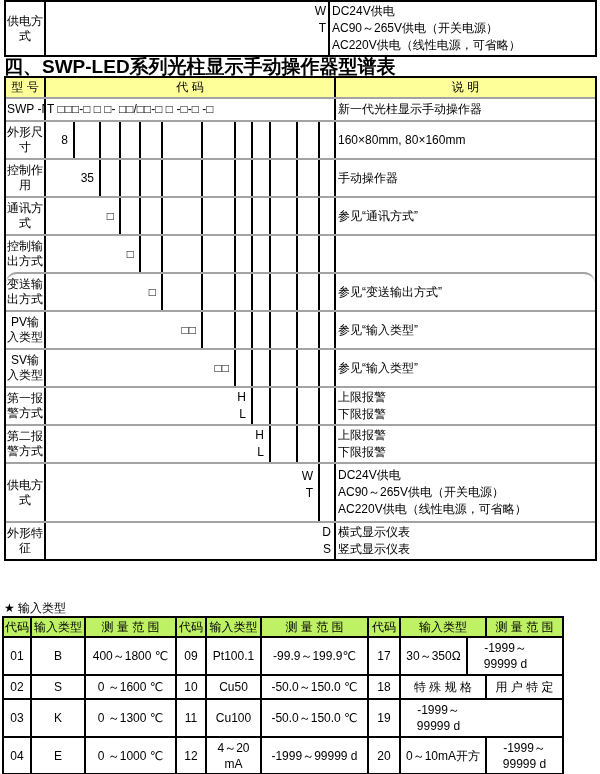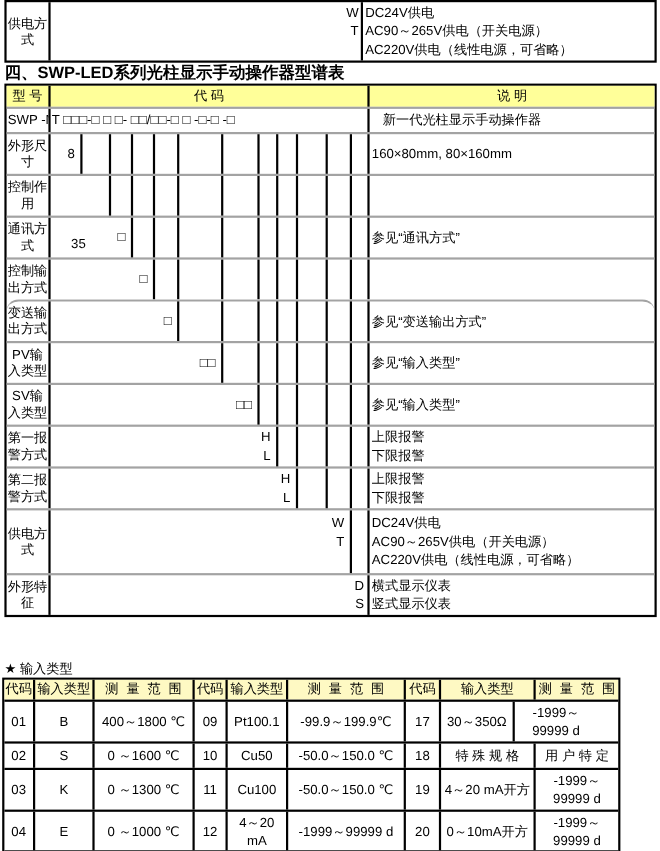--- a/index.html
+++ b/index.html
@@ -15,48 +15,48 @@
   }
   .bdr { border: 2px solid #000; }
 
   
   #top-table { position: absolute; left: 4px; top: 0; width: 593px; height: 57px; display: flex; }
   .tt-label { width: 40px; border-right: 2px solid #000; display: flex; align-items: center; justify-content: center; text-align: center; line-height: 15px; padding: 0 1px; }
   .tt-code  { flex: 1; border-right: 2px solid #000; display: flex; flex-direction: column; justify-content: center; align-items: flex-end; padding-right: 2px; }
   .tt-desc  { width: 265px; display: flex; flex-direction: column; justify-content: center; padding-left: 2px; }
 
   
-  #section-title { position: absolute; left: 4px; top: 58px; font-weight: bold; font-size: 15px; }
+  #section-title { position: absolute; left: 4px; top: 58px; font-weight: bold; font-size: 19px; }
 
   
   #model-table { position: absolute; left: 4px; top: 76px; width: 593px; }
   .mrow { display: flex; }
   .mrow + .mrow { border-top: 2px solid #a3a3a3; }
   .mt-header { height: 19px; background: #FFFF99; }
   .mh-model { width: 40px; border-right: 2px solid #000; }
   .mh-code  { width: 290px; border-right: 2px solid #000; }
   .mh-desc  { flex: 1; }
   .hcell { display: flex; align-items: center; justify-content: center; }
   .mt-model-row { height: 23px; }
   .mm-model { width: 40px; border-right: 2px solid #000; display: flex; align-items: center; white-space: nowrap; overflow: hidden; padding-left: 1px; }
   .mm-code  { width: 290px; border-right: 2px solid #000; display: flex; align-items: center; white-space: nowrap; padding-left: 1px; }
-  .mm-desc  { flex: 1; display: flex; align-items: center; padding-left: 12px; }
+  .mm-desc  { flex: 1; display: flex; align-items: center; padding-left: 2px; }
 
   .t-label { width: 40px; border-right: 2px solid #000; display: flex; align-items: center; justify-content: center; text-align: center; line-height: 15px; padding: 0 1px; }
   .t-code  { width: 290px; position: relative; border-right: 2px solid #000; }
   .t-code .val { position: absolute; top: 50%; transform: translateY(-50%); text-align: right; }
   .vline { position: absolute; top: 0; bottom: 0; width: 2px; background: #000; }
   .t-desc { flex: 1; display: flex; flex-direction: column; justify-content: center; padding-left: 2px; }
 
   
   #input-type-title { position: absolute; left: 4px; top: 600px; }
   #input-table { position: absolute; left: 2px; top: 616px; width: 562px; }
   .itr { display: flex; }
   .itr + .itr { border-top: 2px solid #000; }
-  .itr-header { background: #fef9c3; font-family: Liberation Mono, monospace; }
+  .itr-header { background: #bef264; }
   .itc { border-left: 2px solid #000; display: flex; align-items: center; justify-content: center; text-align: center; line-height: 16px; padding: 0 1px; }
   .itc:first-child { border-left: none; }
 </style>
 </head>
 <body>
 
 <div id="top-table" class="bdr">
   <div class="tt-label">供电方式</div>
   <div class="tt-code">
     <div>W</div>
@@ -102,33 +102,36 @@
         <div class="vline" style="left: 250px;"></div>
         <div class="vline" style="left: 272px;"></div>
       </div>
       <div class="t-desc">
         <div>160×80mm, 80×160mm</div>
       </div>
     </div>
     <div class="mrow" style="height: 38px;">
       <div class="t-label">控制作用</div>
       <div class="t-code">
-        <div class="val" style="right: 256px; margin-top: 44px;">
+        <div class="val" style="right: 240px;">
           <div>35</div>
         </div>
         <div class="vline" style="left: 53px;"></div>
         <div class="vline" style="left: 73px;"></div>
         <div class="vline" style="left: 93px;"></div>
         <div class="vline" style="left: 115px;"></div>
         <div class="vline" style="left: 155px;"></div>
         <div class="vline" style="left: 188px;"></div>
         <div class="vline" style="left: 205px;"></div>
         <div class="vline" style="left: 223px;"></div>
         <div class="vline" style="left: 250px;"></div>
         <div class="vline" style="left: 272px;"></div>
+      </div>
+      <div class="t-desc">
+        <div>手动操作器</div>
       </div>
     </div>
     <div class="mrow" style="height: 38px;">
       <div class="t-label">通讯方式</div>
       <div class="t-code">
         <div class="val" style="right: 220px;">
           <div>□</div>
         </div>
         <div class="vline" style="left: 73px;"></div>
         <div class="vline" style="left: 93px;"></div>
@@ -311,21 +314,20 @@
       <div class="itc" style="width: 77px;">用 户 特 定</div>
     </div>
     <div class="itr" style="height: 38px;">
       <div class="itc" style="width: 26px;">03</div>
       <div class="itc" style="width: 54px;">K</div>
       <div class="itc" style="width: 91px;">0 ～1300 ℃</div>
       <div class="itc" style="width: 30px;">11</div>
       <div class="itc" style="width: 55px;">Cu100</div>
       <div class="itc" style="width: 107px;">-50.0～150.0 ℃</div>
       <div class="itc" style="width: 32px;">19</div>
-      <div class="itc" style="width: 86px;">4～20 mA开方</div>
       <div class="itc" style="width: 77px;">-1999～99999 d</div>
     </div>
     <div class="itr" style="height: 37px;">
       <div class="itc" style="width: 26px;">04</div>
       <div class="itc" style="width: 54px;">E</div>
       <div class="itc" style="width: 91px;">0 ～1000 ℃</div>
       <div class="itc" style="width: 30px;">12</div>
       <div class="itc" style="width: 55px;">4～20 mA</div>
       <div class="itc" style="width: 107px;">-1999～99999 d</div>
       <div class="itc" style="width: 32px;">20</div>

